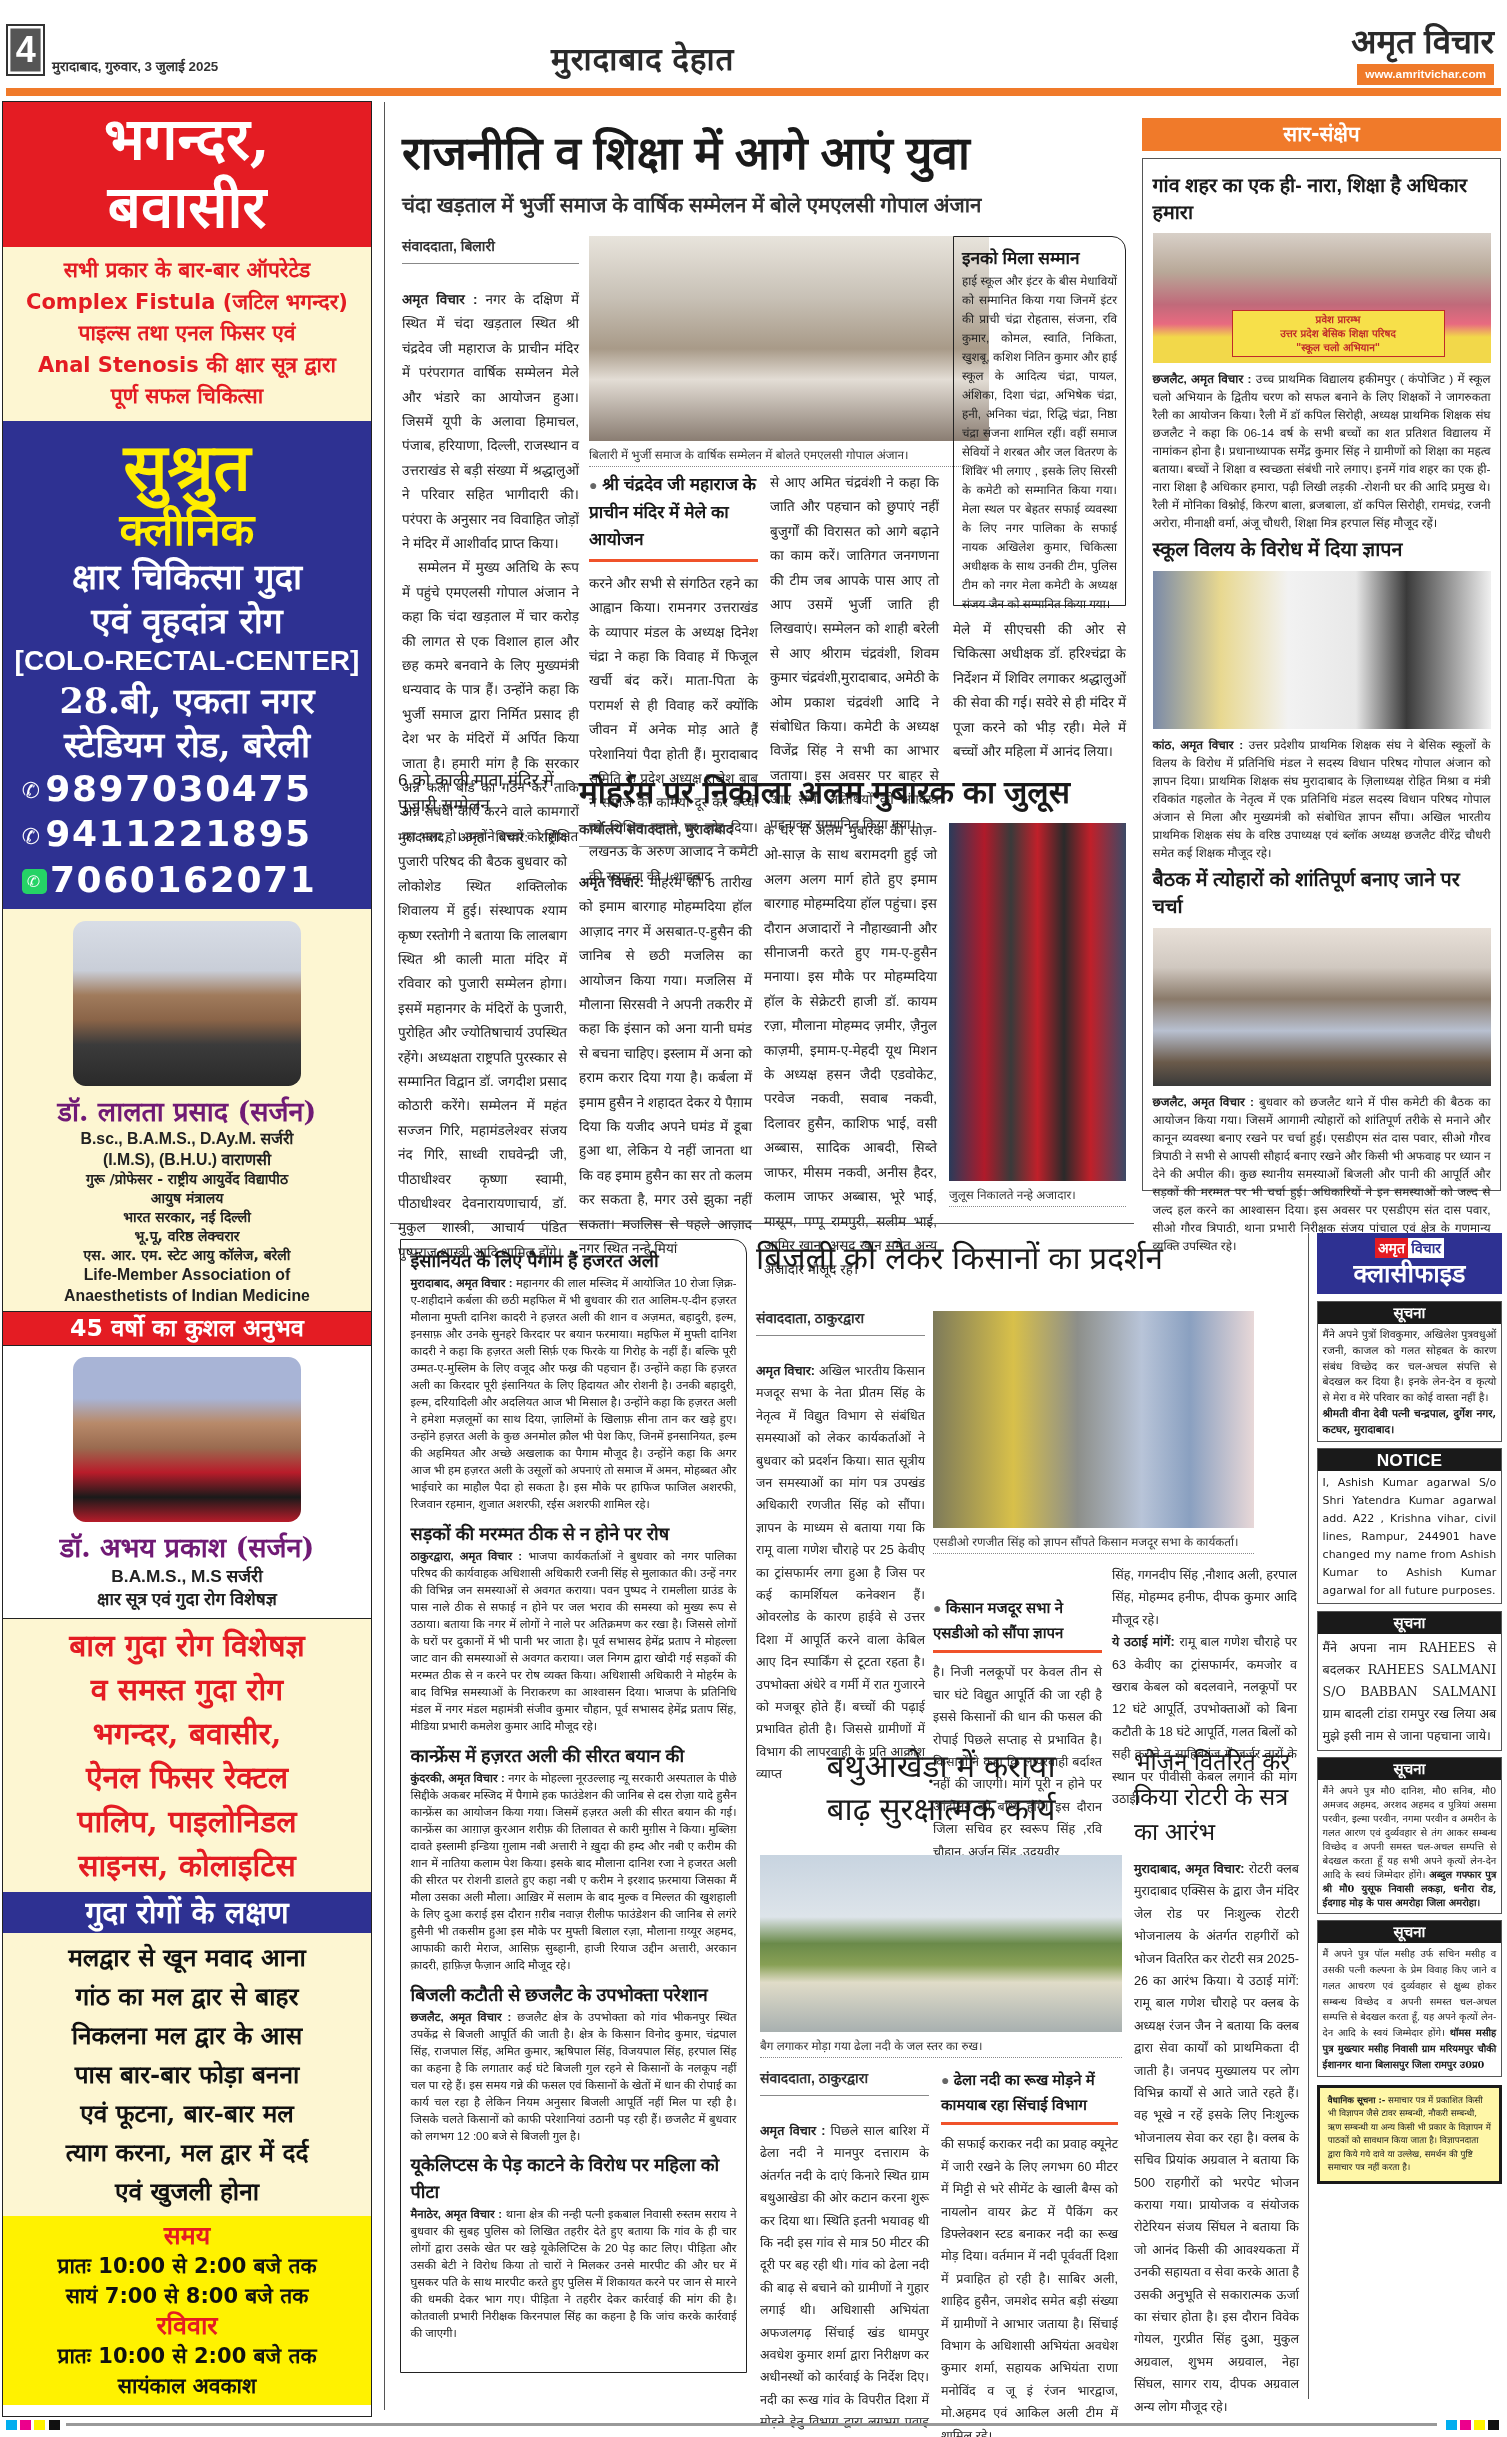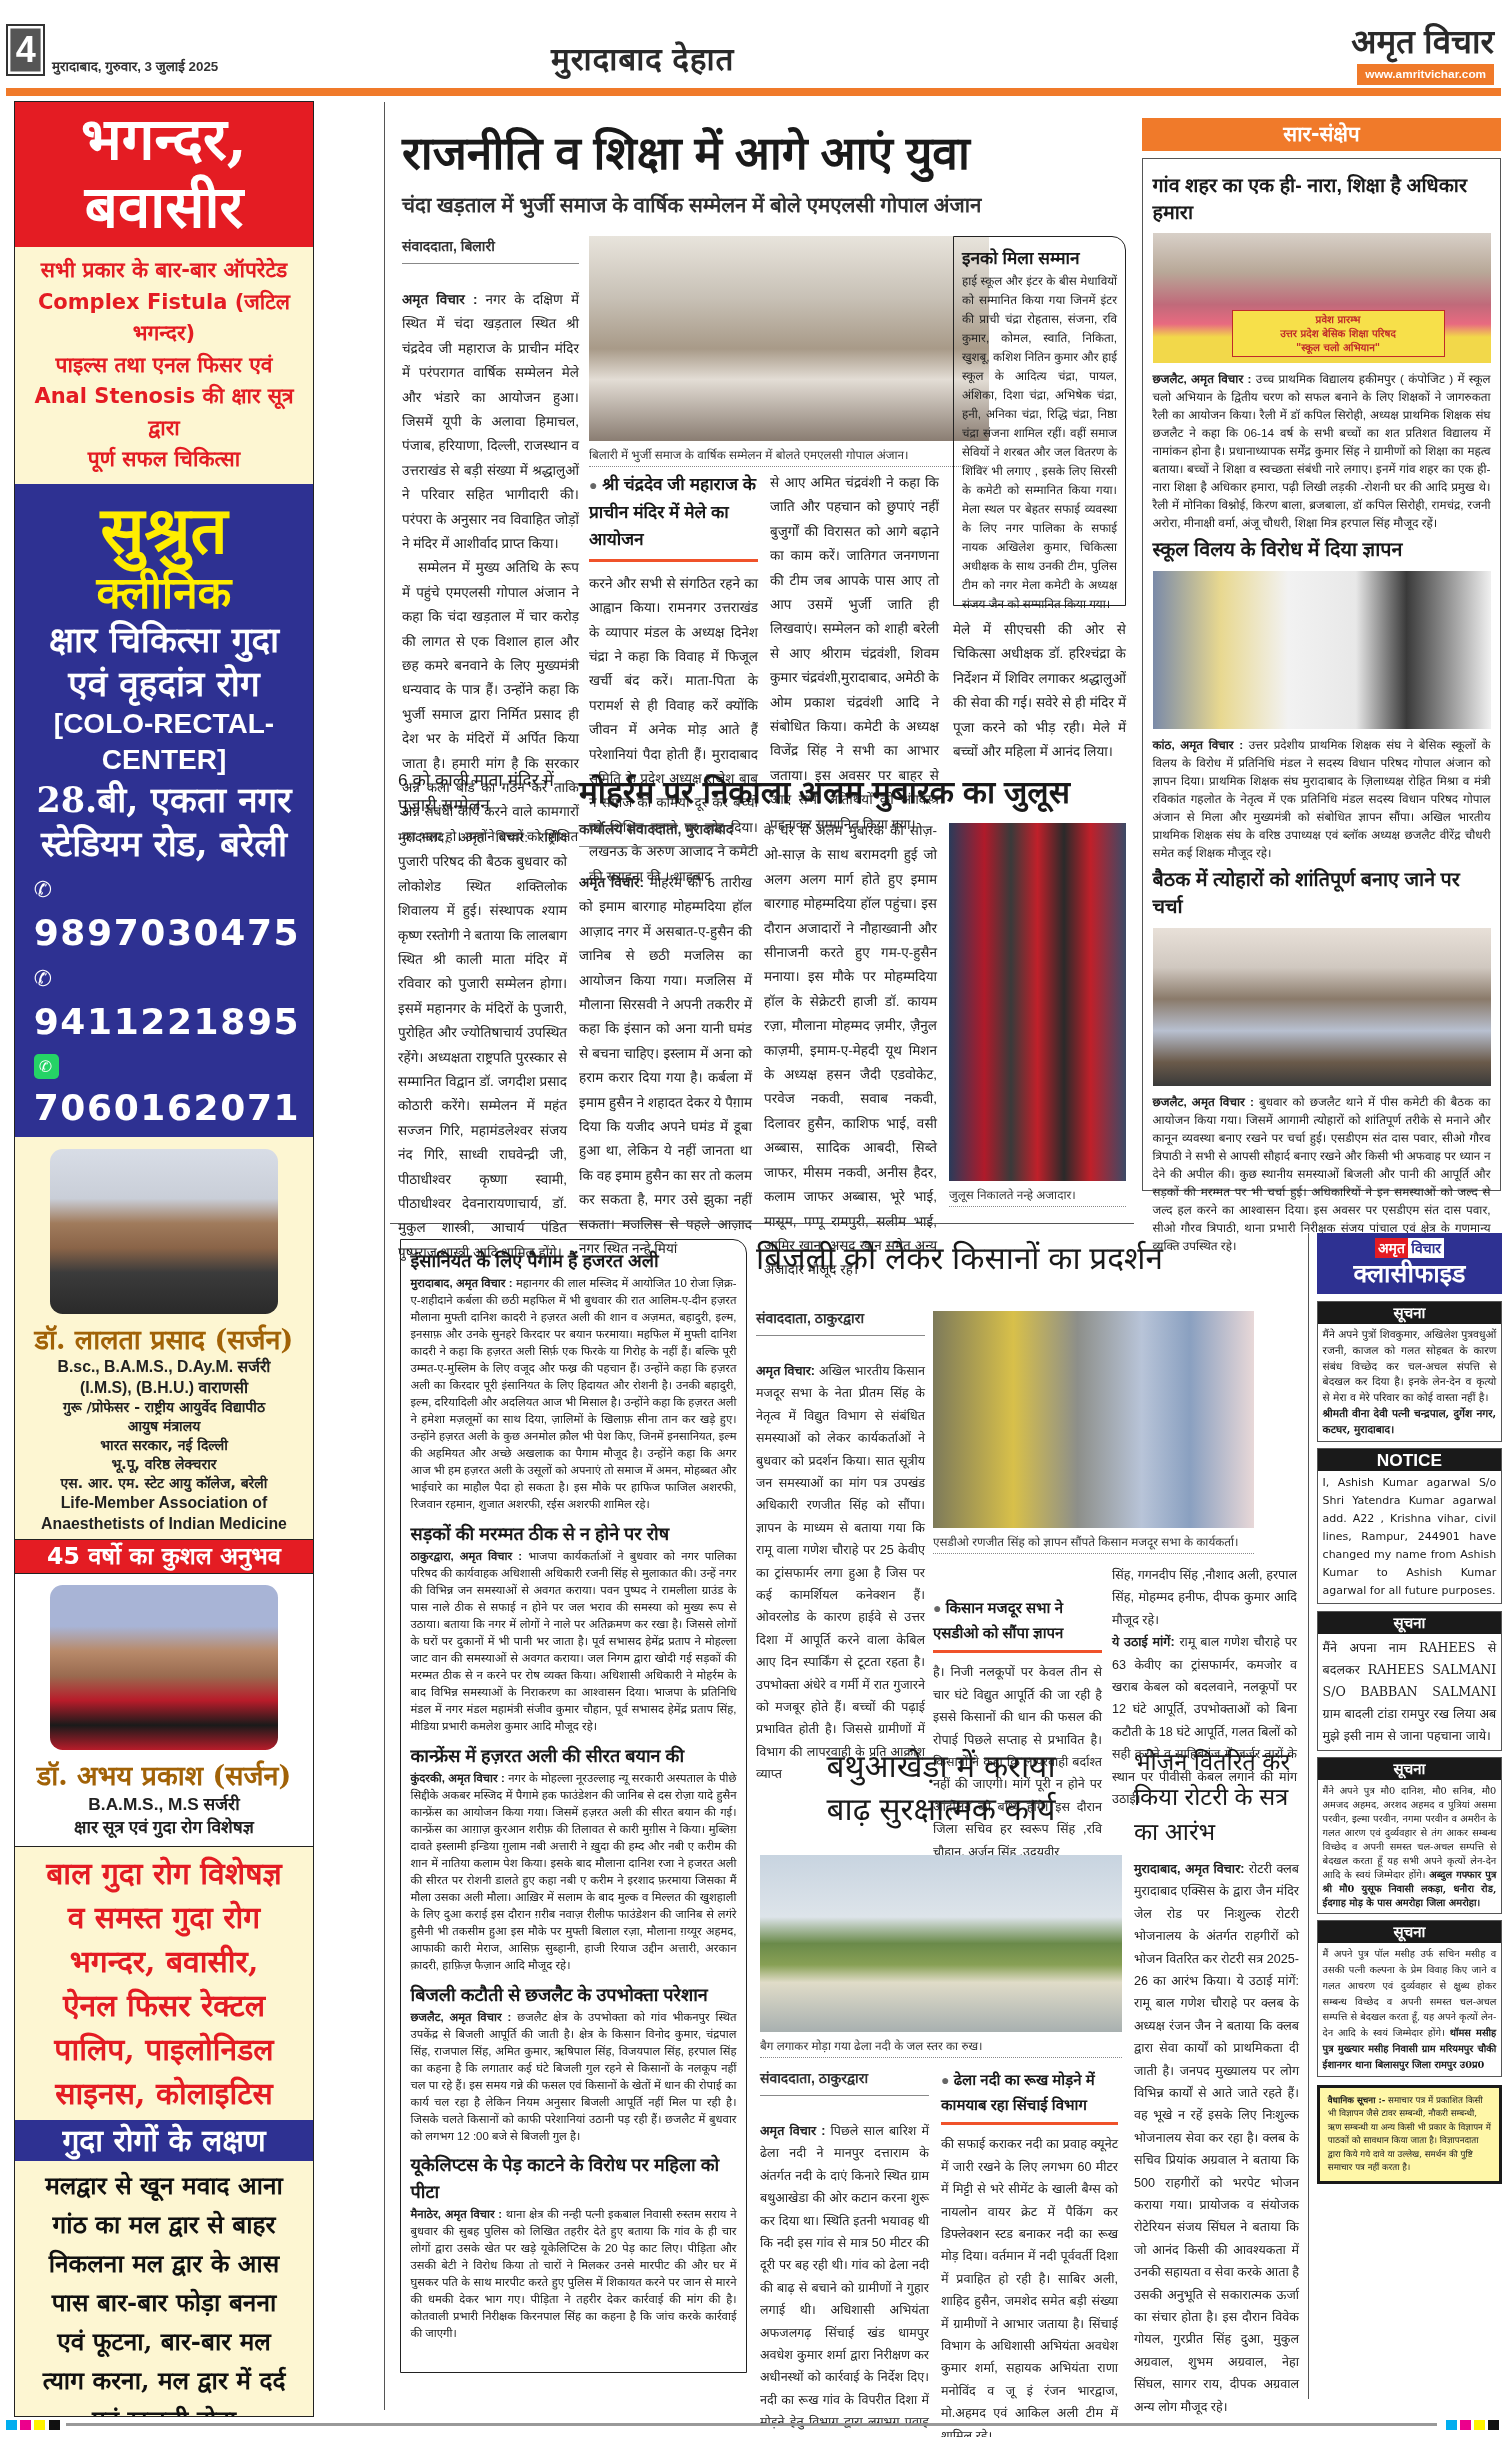--- a/index.html
+++ b/index.html
@@ -12,36 +12,36 @@
   #masthead { left: 0; top: 0; width: 1508px; height: 118px; }
   .page-num { left: 6.3px; top: 23.6px; width: 39px; height: 52px; background: #555; border: 2.4px solid #333; color: #fff; font-family: "Liberation Sans", sans-serif; font-weight: bold; font-size: 36px; text-align: center; line-height: 47px; box-shadow: inset 0 0 0 2.4px #fff; }
   .dateline { left: 52px; top: 57px; font-size: 13.4px; font-family: "Liberation Sans", sans-serif; font-weight: bold; color: #333; }
   .section-title { left: 551px; top: 36px; font-size: 31.5px; font-weight: bold; font-family: "Liberation Sans", sans-serif; color: #2a2a2a; letter-spacing: 0.8px; }
   .brand { right: 14px; top: 23.6px; text-align: right; }
   .brand-name { font-size: 33px; font-weight: bold; font-family: "Liberation Sans", sans-serif; color: #2a2a2a; line-height: 36px; }
   .brand-url { display: inline-block; margin-top: 4.7px; background: #f07a2a; color: #fff; font-size: 11.8px; font-family: "Liberation Sans", sans-serif; font-weight: bold; padding: 3.2px 7.9px; }
   .orange-rule { left: 6.3px; top: 88px; width: 1495px; height: 7.9px; background: #f07a2a; }
 
   
-  #ad { left: 14px; top: 101px; width: 300px; height: 2316px; border: 1.6px solid #222; overflow: hidden; }
+  #ad { left: 2px; top: 101px; width: 370px; height: 2316px; border: 1.6px solid #222; overflow: hidden; }
   .ad-red { background: #e41c23; color: #fff; text-align: center; font-family: "DejaVu Serif", serif; font-weight: bold; font-size: 58px; line-height: 68px; padding: 3.2px 0 6.3px; }
   .ad-cream { background: #fdf6d2; color: #e41c23; text-align: center; font-weight: bold; font-size: 21px; line-height: 31.5px; padding: 7.9px 4.7px; }
   .ad-blue { background: #2e3192; color: #fff; text-align: center; padding: 7.9px 4.7px; font-weight: bold; }
   .ad-blue .y1 { color: #ffed00; font-family: "DejaVu Serif", serif; font-size: 65px; line-height: 76px; }
   .ad-blue .y2 { color: #ffed00; font-family: "DejaVu Serif", serif; font-size: 44px; line-height: 50px; }
   .ad-blue .w1 { font-family: "DejaVu Serif", serif; font-size: 35px; line-height: 44px; }
   .ad-blue .w2 { font-family: "Liberation Sans", sans-serif; font-size: 28px; line-height: 36px; }
   .ad-blue .ph { font-family: "DejaVu Sans", sans-serif; font-size: 36px; line-height: 43px; letter-spacing: 1.6px; text-align: left; padding-left: 14px; }
   .ph-icon { display: inline-block; width: 23.6px; font-size: 22px; vertical-align: middle; }
   .wa-icon { display: inline-block; width: 25px; height: 25px; background: #25d366; border-radius: 4.7px; color: #fff; font-size: 15.8px; line-height: 25px; text-align: center; vertical-align: middle; margin-right: 3.2px; }
   .ad-doc { background: #fdf6d2; text-align: center; padding: 7.9px 4.7px 4.7px; }
   .photo { margin: 4.7px auto 7.9px; width: 228px; height: 165px; border-radius: 12.6px; }
   .photo1 { background: linear-gradient(180deg, #d8dde6 0%, #c9ced8 30%, #a07b5c 45%, #8a6448 60%, #3b3b3b 75%, #2a2a2a 100%); }
   .photo2 { background: linear-gradient(180deg, #a8b4d6 0%, #a8b4d6 25%, #b88a6a 40%, #9a6b50 55%, #b81c2a 70%, #1a1a1a 85%, #b81c2a 100%); }
-  .doc-name { color: #a16207; font-weight: bold; font-size: 27px; line-height: 35px; font-family: "DejaVu Serif", serif; }
+  .doc-name { color: #701a75; font-weight: bold; font-size: 27px; line-height: 35px; font-family: "DejaVu Serif", serif; }
   .doc-line { color: #222; font-size: 14px; line-height: 19px; font-weight: bold; }
   .doc-line2 { color: #222; font-size: 15.8px; line-height: 20.5px; font-weight: bold; font-family: "Liberation Sans", sans-serif; }
   .exp-band { background: #e41c23; color: #fff; font-weight: bold; font-size: 23.6px; line-height: 33px; text-align: center; border-top: 1.6px solid #222; border-bottom: 1.6px solid #222; }
   .ad-white { background: #fff; text-align: center; padding: 6.3px 4.7px; }
   .ad-cream2 { background: #fdf6d2; color: #e41c23; text-align: center; font-weight: bold; font-size: 30px; line-height: 44px; padding: 4.7px; border-top: 1.6px solid #222; font-family: "DejaVu Serif", serif; }
   .ad-blueband { background: #2e3192; color: #fff; text-align: center; font-weight: bold; font-size: 30px; line-height: 41px; font-family: "DejaVu Serif", serif; }
   .ad-symp { background: #fdf6d2; color: #111; text-align: center; font-weight: bold; font-size: 24.4px; line-height: 39px; padding: 4.7px; font-family: "DejaVu Serif", serif; }
   .ad-yellow { background: #fff200; color: #111; text-align: center; padding: 4.7px; }
   .ad-yellow .t-red { color: #e41c23; font-weight: bold; font-size: 25px; line-height: 30px; font-family: "DejaVu Serif", serif; }
   .ad-yellow .t-blk { font-weight: bold; font-size: 21px; line-height: 30px; }

